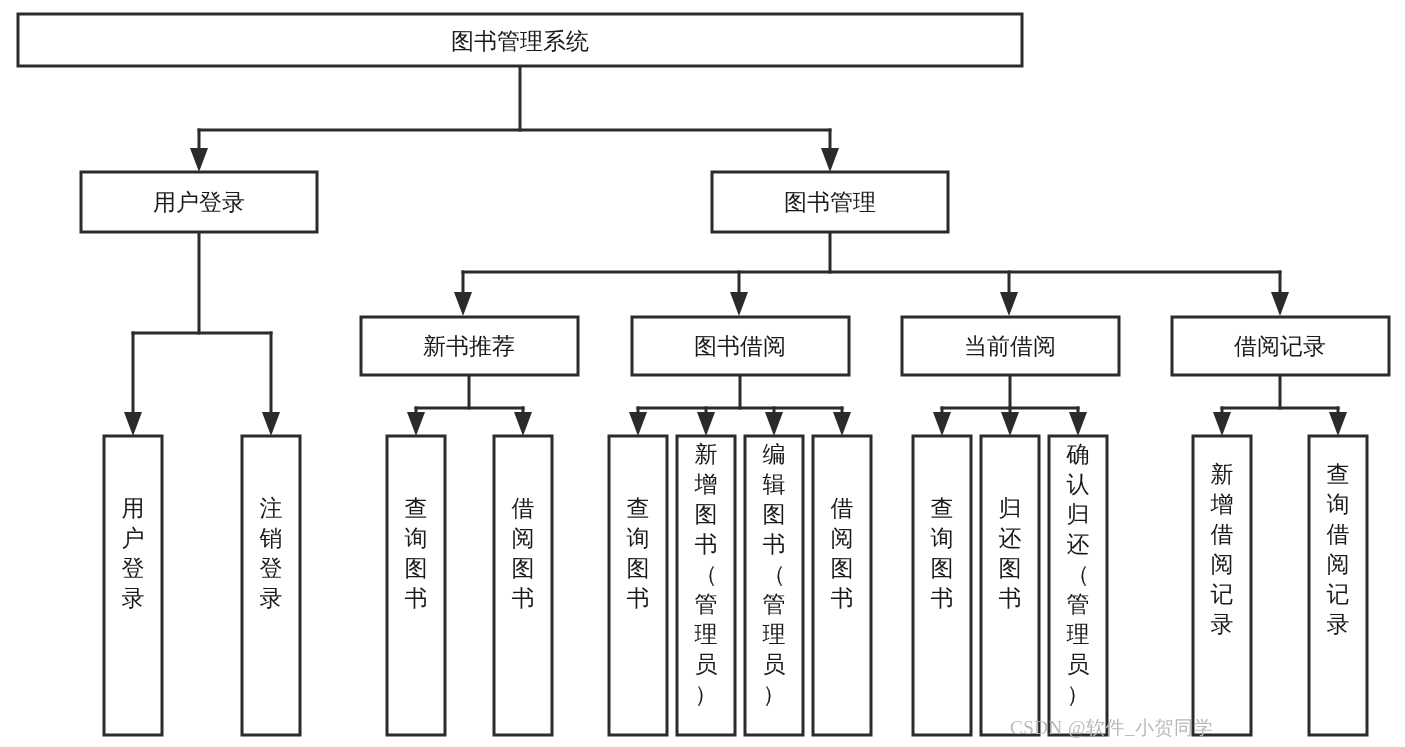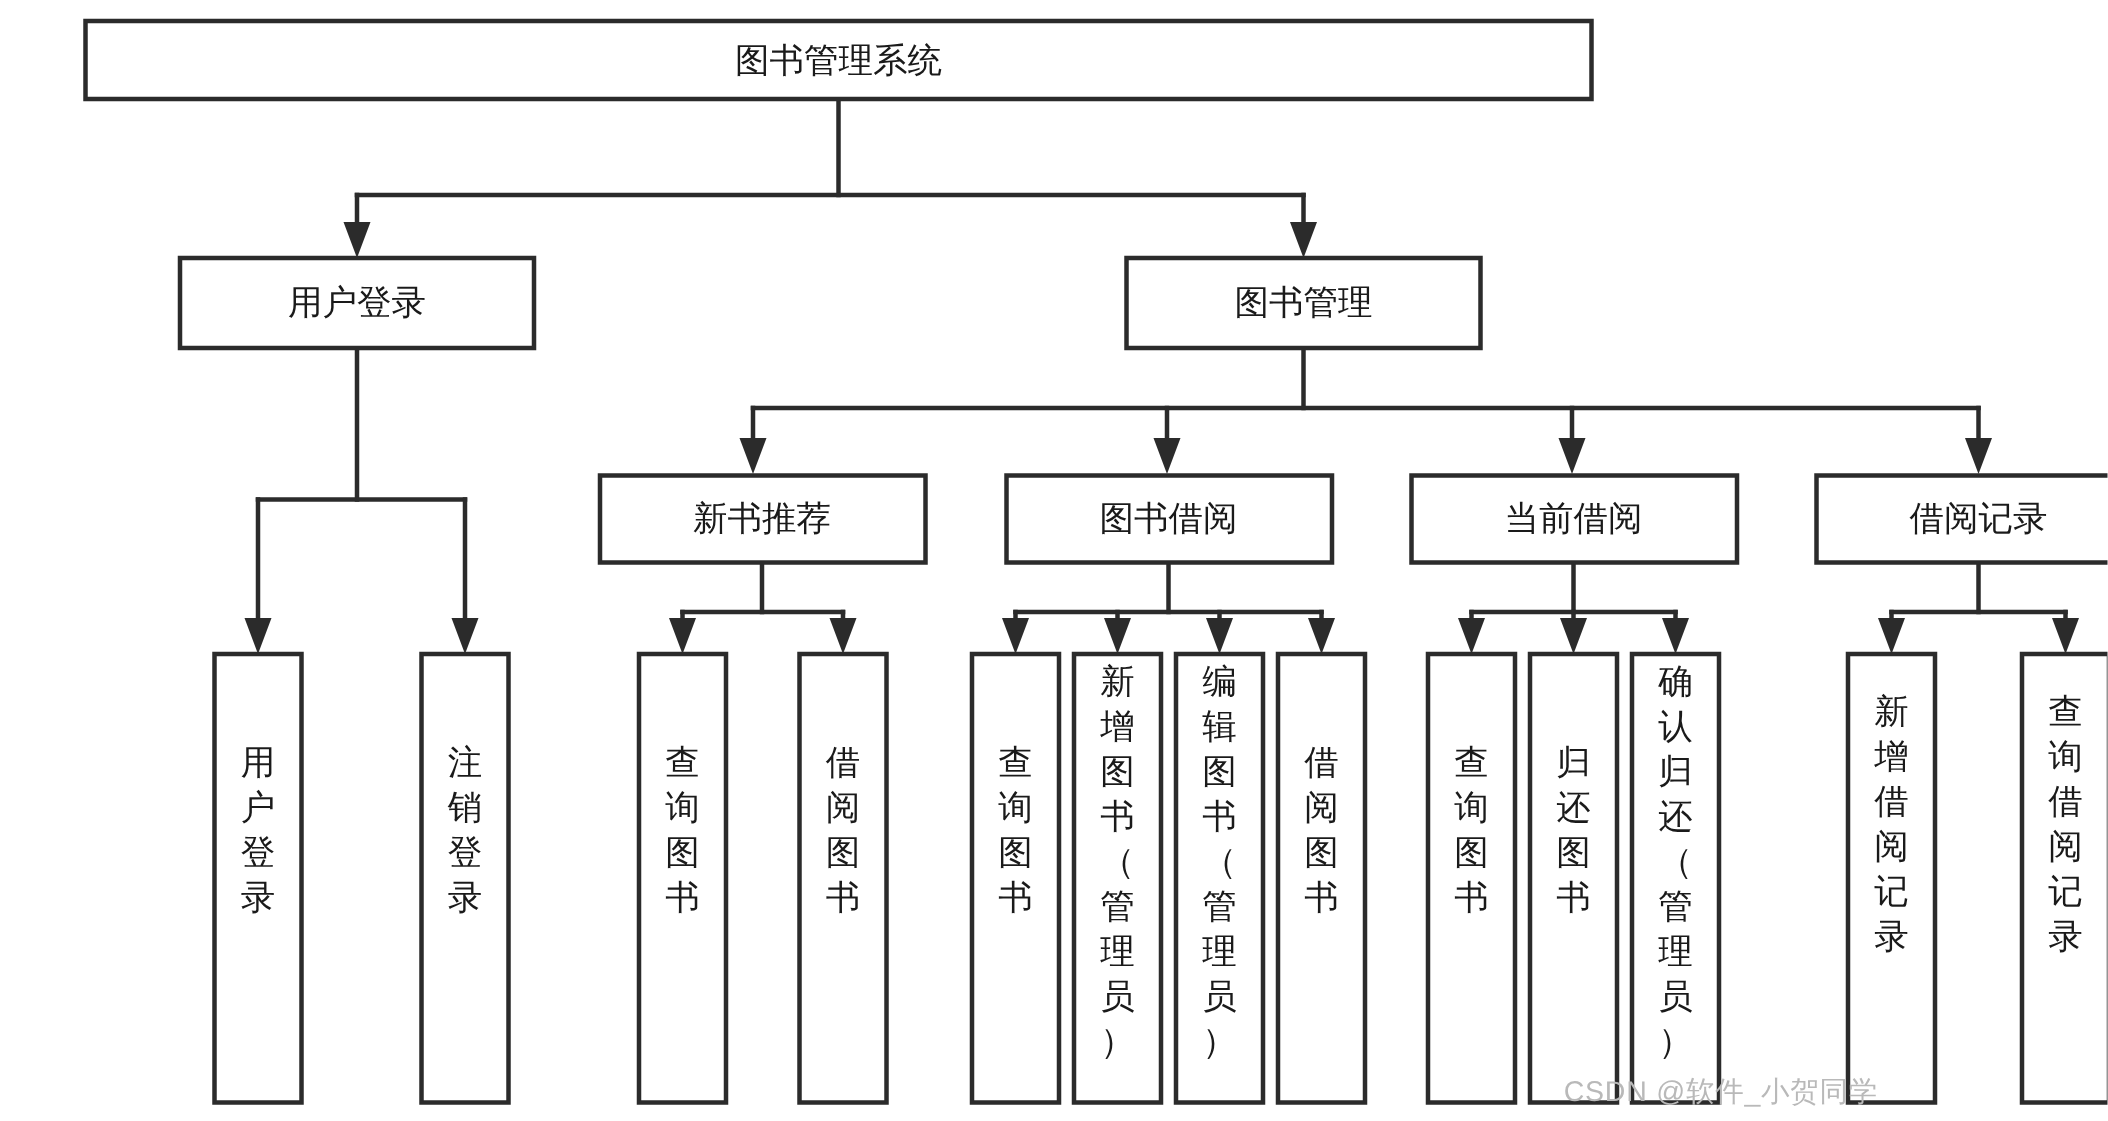--- a/index.html
+++ b/index.html
@@ -12,21 +12,20 @@
     width: 1405px;
     height: 747px;
     font-family: "DejaVu Sans", "Liberation Sans", sans-serif;
     overflow: hidden;
     position: relative;
   }
   #diagram-root {
     position: relative;
     width: 1225px;
     height: 747px;
-    margin-left: 39px;
   }
   svg#flowchart {
     display: block;
     width: 1405px;
     height: 747px;
   }
   .node-box {
     fill: #ffffff;
     stroke: #2b2b2b;
     stroke-width: 3;
@@ -51,21 +50,21 @@
   .node-label-vertical {
     fill: #1a1a1a;
     font-family: "DejaVu Sans", "Liberation Sans", sans-serif;
     font-size: 23px;
     text-anchor: middle;
   }
   .watermark {
     position: absolute;
     right: 12px;
     bottom: 6px;
-    font-family: Liberation Sans, sans-serif;
+    font-family: Liberation Serif, serif;
     font-size: 19px;
     color: #b9b9b9;
     white-space: nowrap;
     letter-spacing: 0.5px;
   }
 </style>
 </head>
 <body>
 
 <div id="diagram-root">

